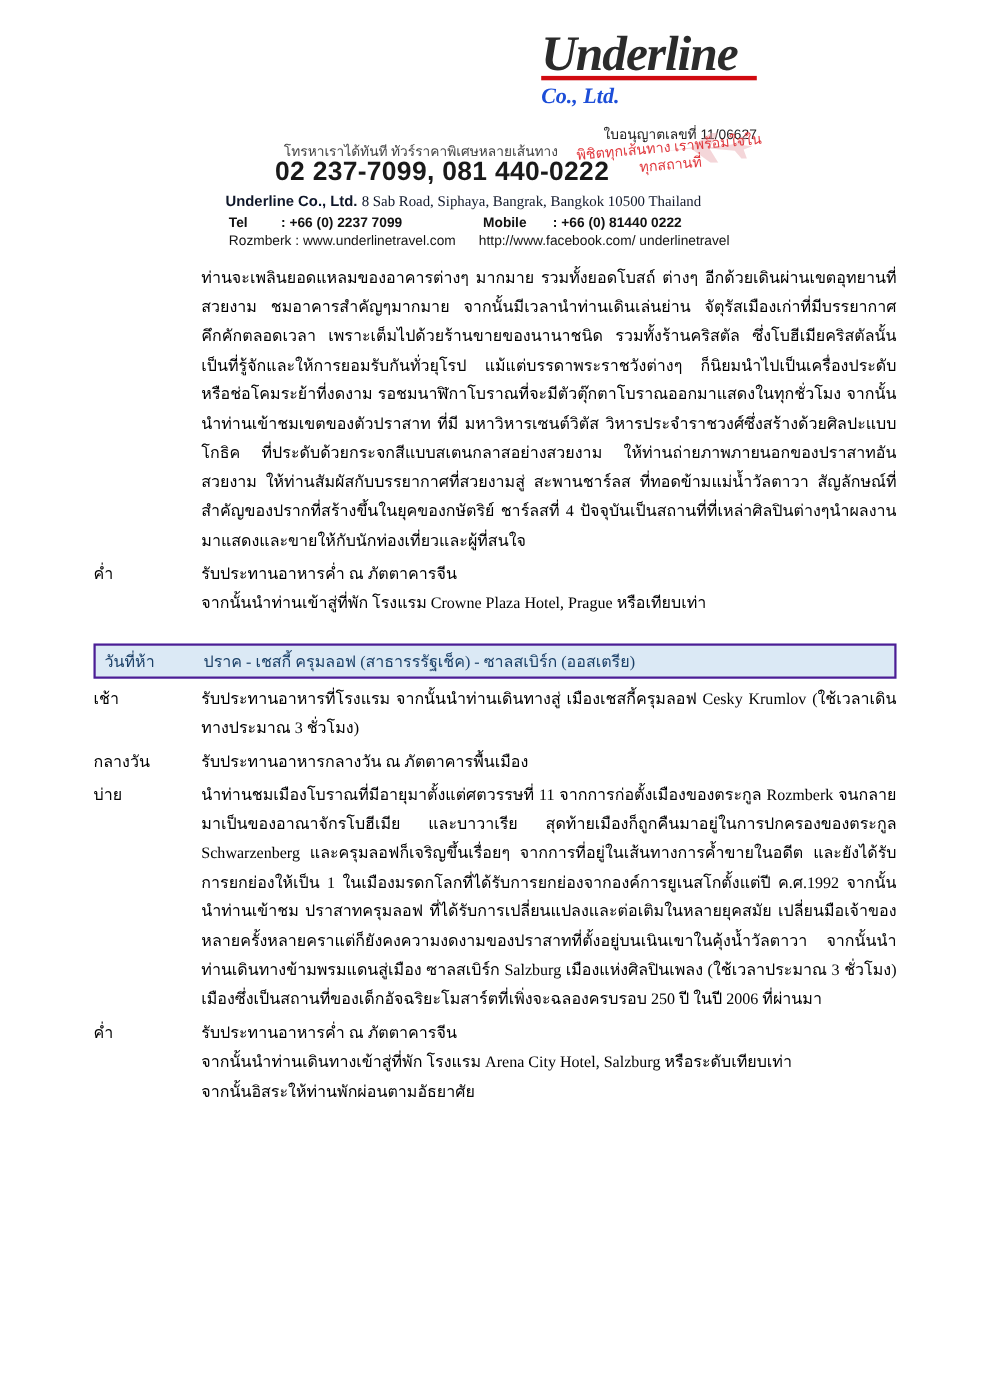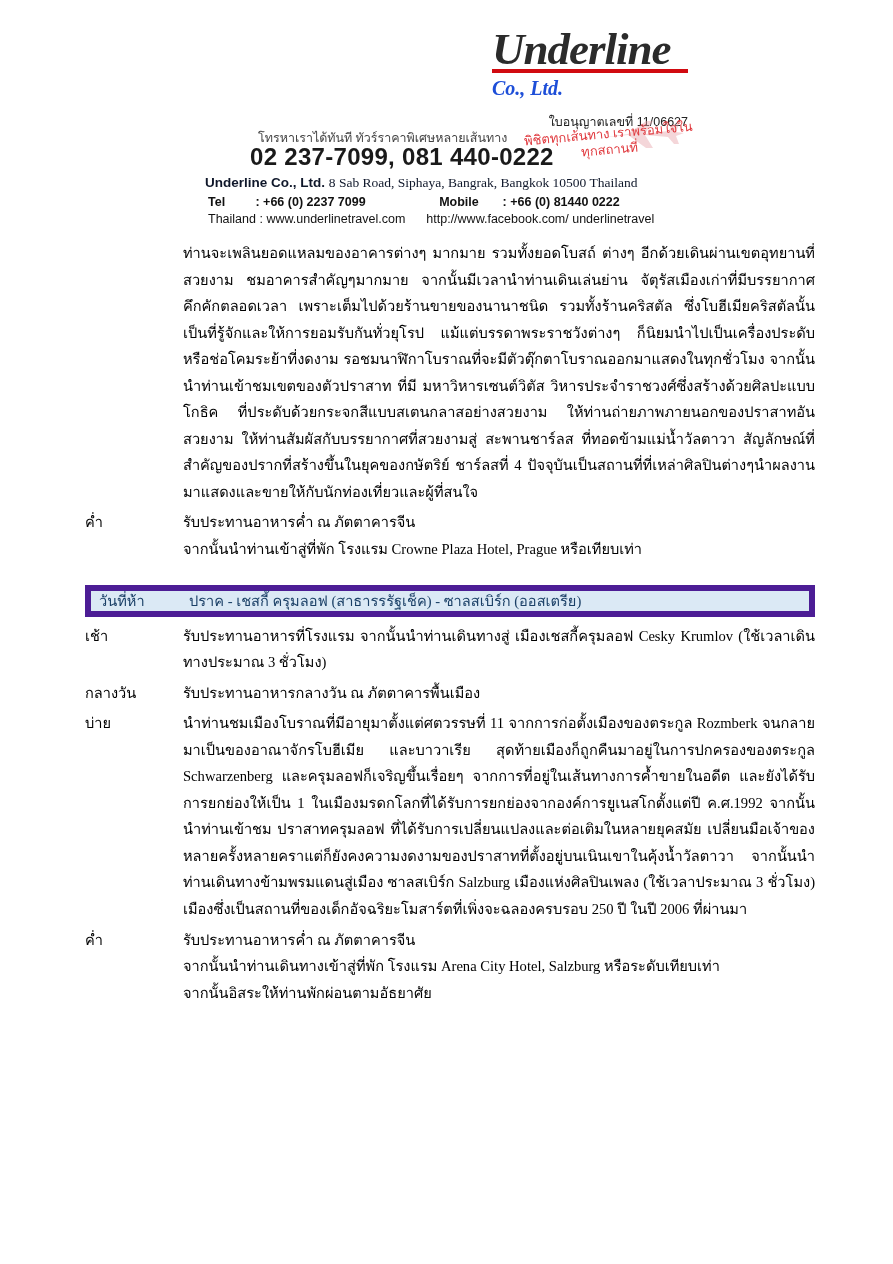--- a/index.html
+++ b/index.html
@@ -167,21 +167,21 @@
     flex: 1;
     font-size: 14.6px;
     line-height: 1.82;
     text-align: justify;
   }
   .row .val div { margin: 0; }
 
   
   .day-banner {
     margin: 22px 0 0 0;
-    border: 6px solid #4c1d95;
+    border: 2px solid #4c1d95;
     background: #dbe9f5;
     display: flex;
     align-items: center;
     height: 32px;
     box-sizing: border-box;
   }
   .day-banner .daylbl {
     width: 98px;
     flex: 0 0 98px;
     padding-left: 8px;
@@ -227,21 +227,21 @@
     </div>
 
     <div class="telrow">
       <span class="lbl">Tel</span>
       <span>:  +66 (0) 2237 7099</span>
       <span class="mob-lbl">Mobile</span>
       <span>:  +66 (0) 81440 0222</span>
     </div>
 
     <div class="weburl">
-      <span class="lbl">Thailand</span>
+      <span class="lbl">Rozmberk</span>
       <span>:  www.underlinetravel.com</span>
       <span class="gap"></span>
       <span>http://www.facebook.com/ underlinetravel</span>
     </div>
   </div>
 
   <div class="content">
 
     <p class="para">ท่านจะเพลินยอดแหลมของอาคารต่างๆ มากมาย รวมทั้งยอดโบสถ์  ต่างๆ อีกด้วยเดินผ่านเขตอุทยานที่สวยงาม ชมอาคารสำคัญๆมากมาย  จากนั้นมีเวลานำท่านเดินเล่นย่าน จัตุรัสเมืองเก่าที่มีบรรยากาศคึกคักตลอดเวลา เพราะเต็มไปด้วยร้านขายของนานาชนิด รวมทั้งร้านคริสตัล ซึ่งโบฮีเมียคริสตัลนั้นเป็นที่รู้จักและให้การยอมรับกันทั่วยุโรป แม้แต่บรรดาพระราชวังต่างๆ ก็นิยมนำไปเป็นเครื่องประดับ หรือช่อโคมระย้าที่งดงาม รอชมนาฬิกาโบราณที่จะมีตัวตุ๊กตาโบราณออกมาแสดงในทุกชั่วโมง จากนั้นนำท่านเข้าชมเขตของตัวปราสาท ที่มี มหาวิหารเซนต์วิตัส วิหารประจำราชวงศ์ซึ่งสร้างด้วยศิลปะแบบโกธิค ที่ประดับด้วยกระจกสีแบบสเตนกลาสอย่างสวยงาม ให้ท่านถ่ายภาพภายนอกของปราสาทอันสวยงาม ให้ท่านสัมผัสกับบรรยากาศที่สวยงามสู่ สะพานชาร์ลส ที่ทอดข้ามแม่น้ำวัลตาวา สัญลักษณ์ที่สำคัญของปรากที่สร้างขึ้นในยุคของกษัตริย์ ชาร์ลสที่ 4 ปัจจุบันเป็นสถานที่ที่เหล่าศิลปินต่างๆนำผลงานมาแสดงและขายให้กับนักท่องเที่ยวและผู้ที่สนใจ</p>
 

